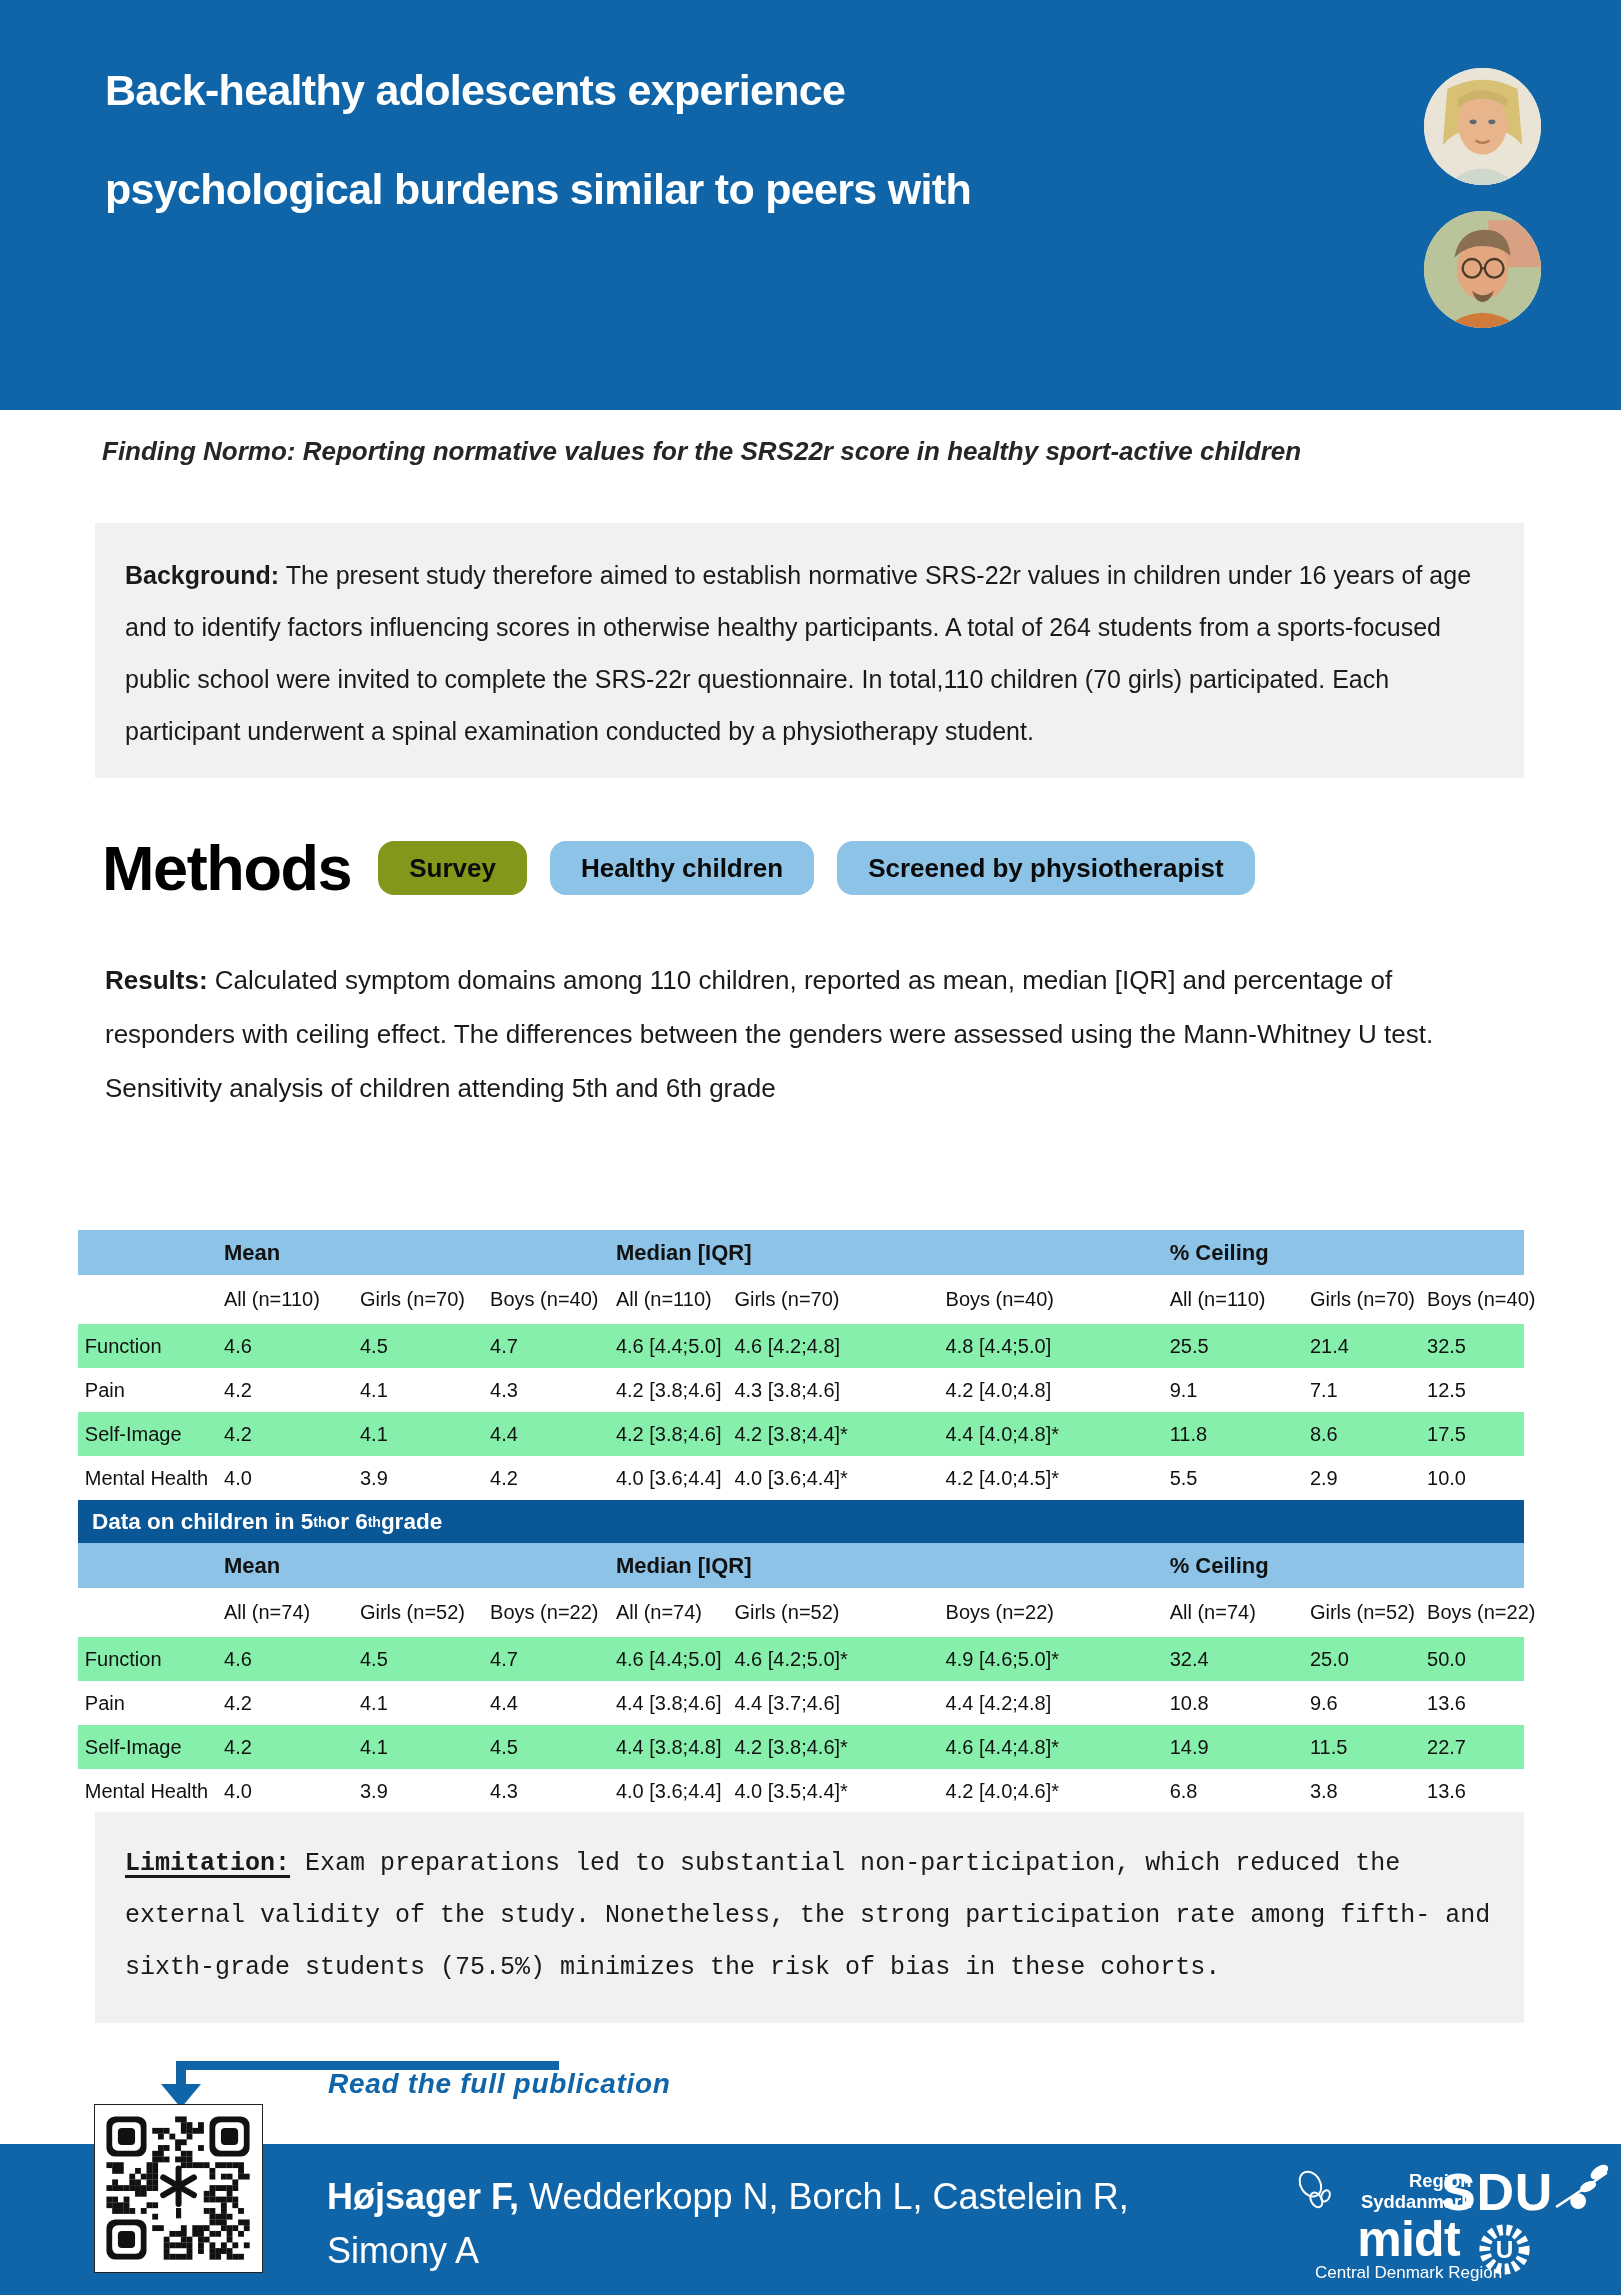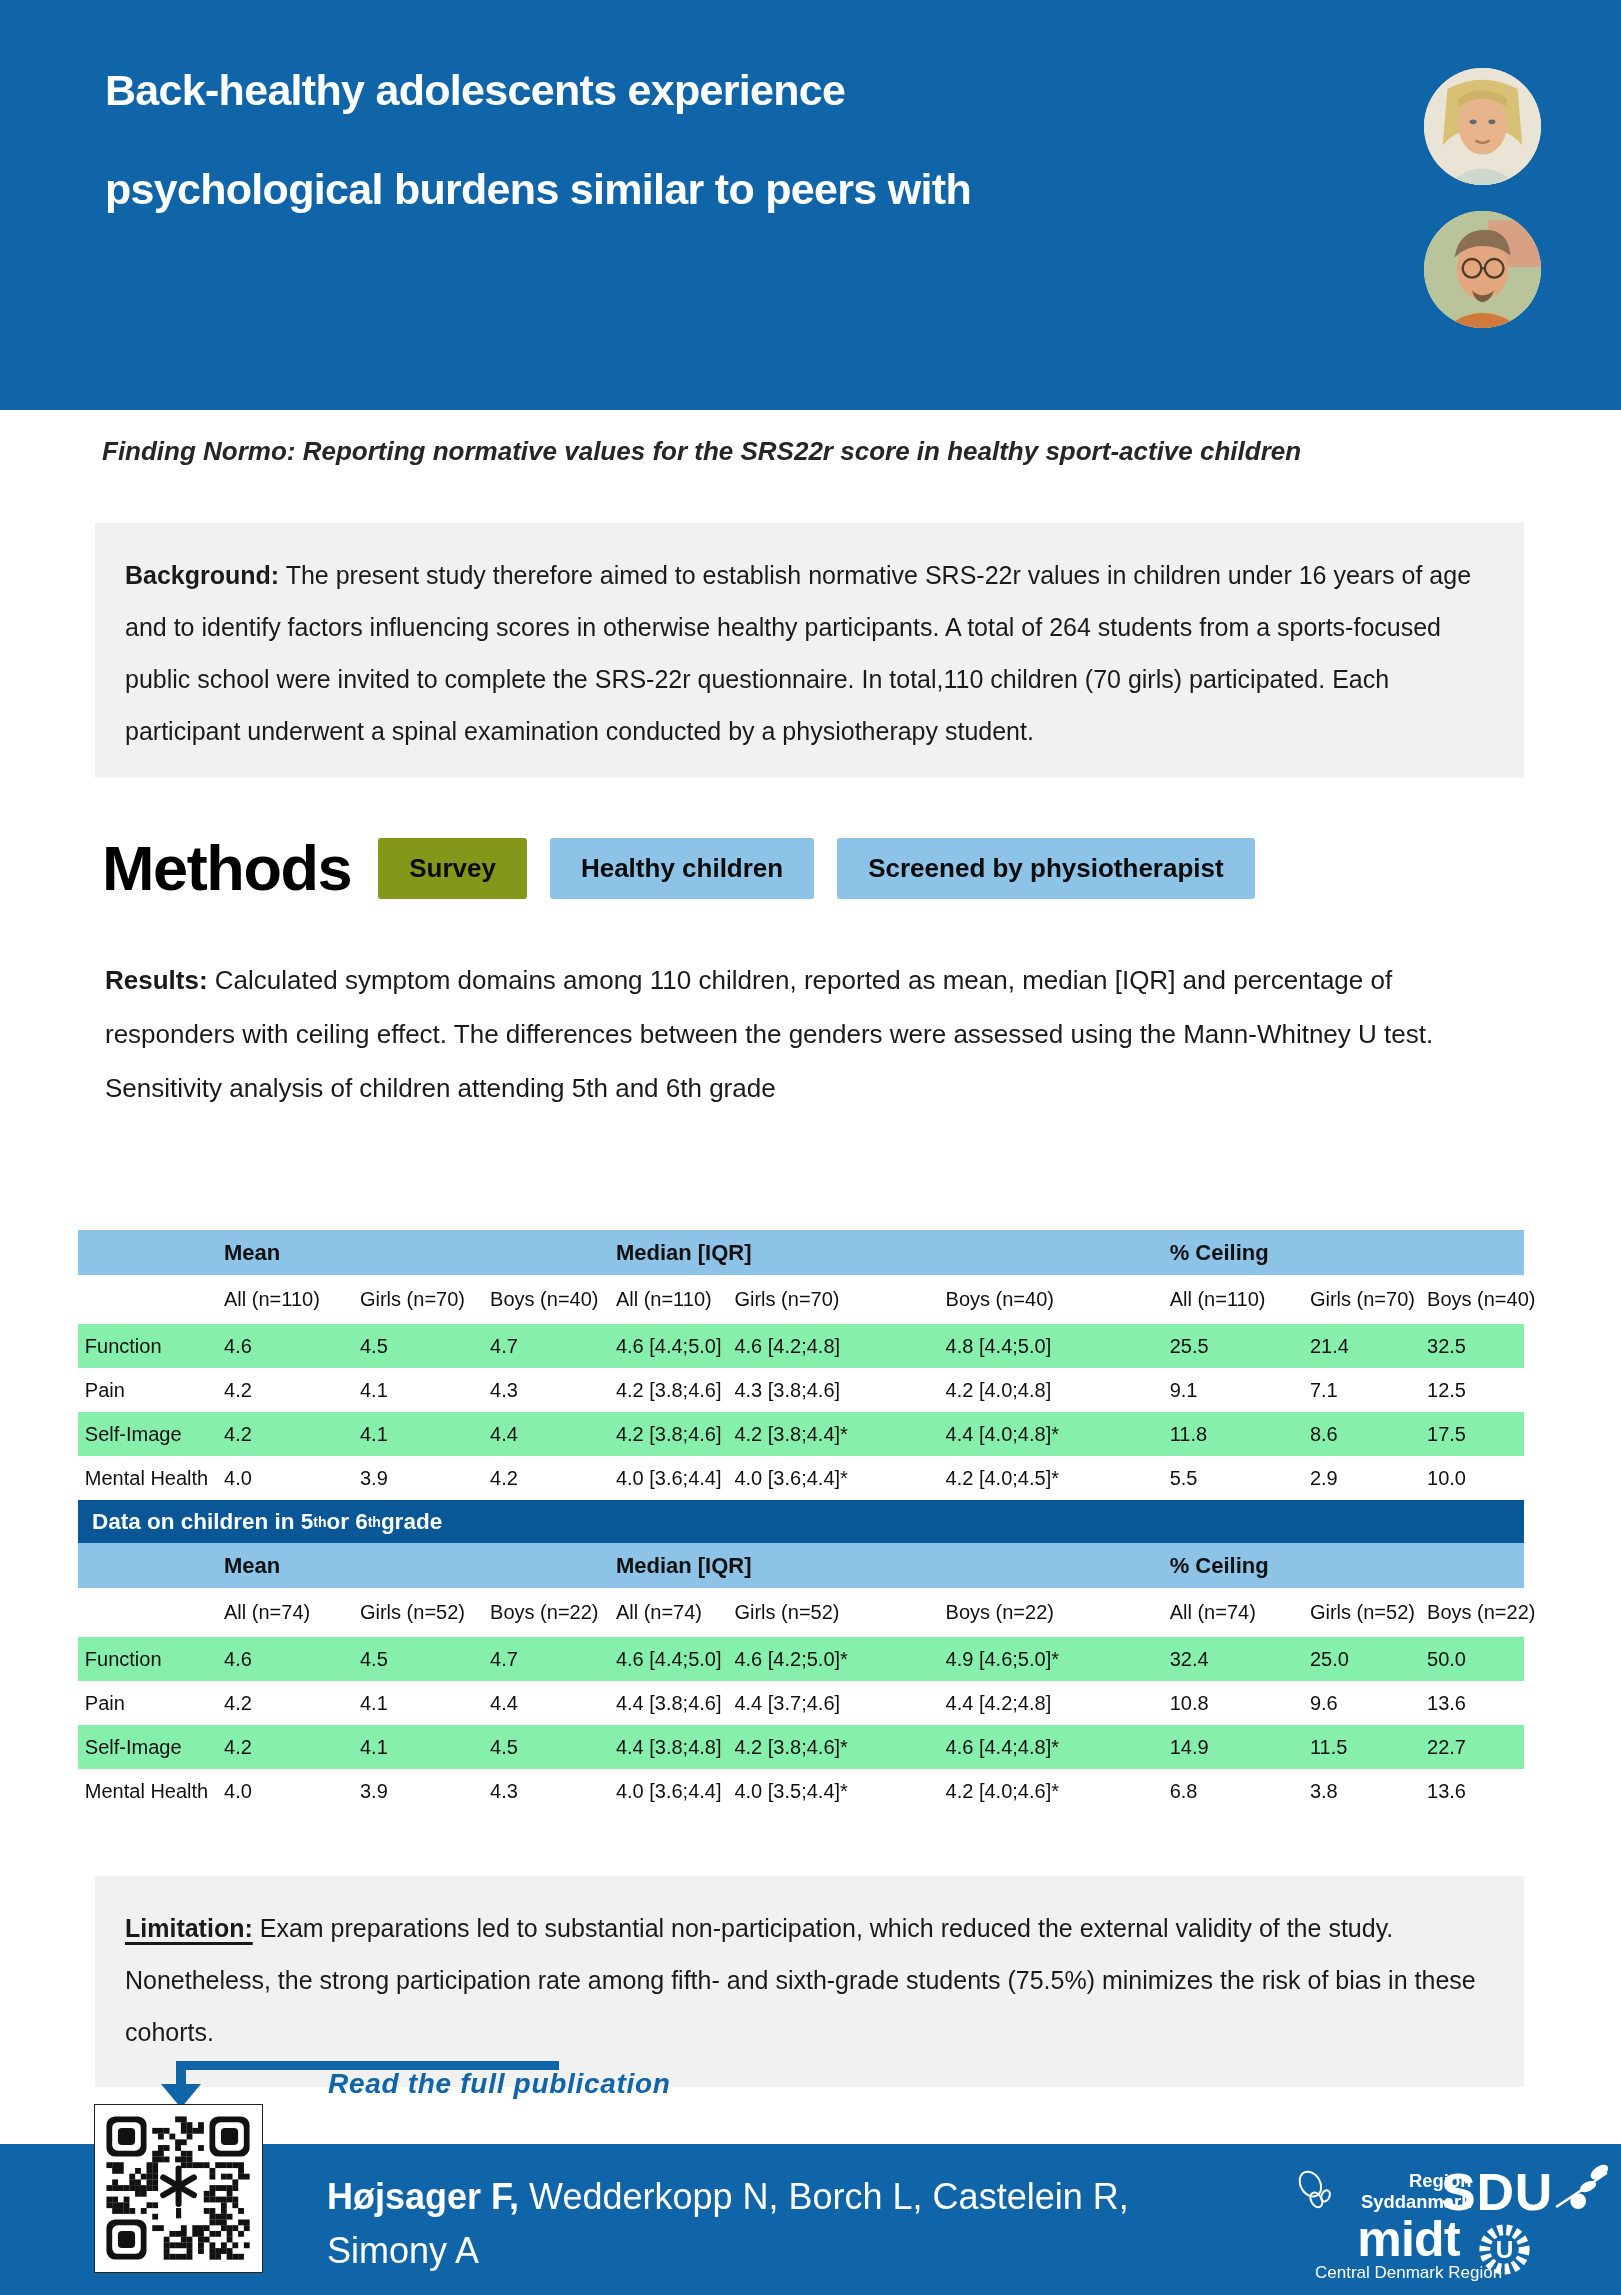--- a/index.html
+++ b/index.html
@@ -16,29 +16,29 @@
   #av2{left:1424px;top:211px;}
 
   
   .subtitle{position:absolute;left:102px;top:436px;font-size:26px;font-weight:bold;
             font-style:italic;color:#262626;}
 
   
   .graybox{position:absolute;left:95px;width:1429px;background:#f1f1f2;box-sizing:border-box;
            padding:26px 30px;font-size:25px;line-height:52px;color:#1a1a1a;}
   .background-box{top:523px;height:255px;}
-  .limitation-box{top:1876px;height:211px;}
+  .limitation-box{top:1812px;height:211px;font-family:Liberation Mono, monospace;}
   .graybox b{font-weight:bold;}
   .u{text-decoration:underline;text-decoration-thickness:2.7px;text-underline-offset:4.8px;}
 
   
   .methods{position:absolute;left:102px;top:832px;display:flex;align-items:center;}
   .methods h2{font-size:63px;font-weight:bold;margin:0 27px 0 0;color:#000;letter-spacing:-1.4px;}
-  .badge{display:inline-flex;align-items:center;justify-content:center;height:61px;
-         padding:0 31px;border-radius:3px;font-weight:bold;font-size:26px;color:#0b0b0b;margin-right:23px;}
+  .badge{display:inline-flex;align-items:center;justify-content:center;height:54px;
+         padding:0 31px;border-radius:16px;font-weight:bold;font-size:26px;color:#0b0b0b;margin-right:23px;}
   .badge.green{background:#84971a;}
   .badge.blue{background:#8cc3e7;}
 
   
   .results{position:absolute;left:105px;top:953px;width:1422px;font-size:26px;line-height:54px;}
 
   
   .tables{position:absolute;left:78px;top:1230px;width:1446px;font-size:20px;color:#111;}
   .trow{display:grid;grid-template-columns:10.1% 9.4% 9% 8.7% 8.2% 14.6% 15.5% 9.7% 8.1% 6.7%;
         align-items:center;}

